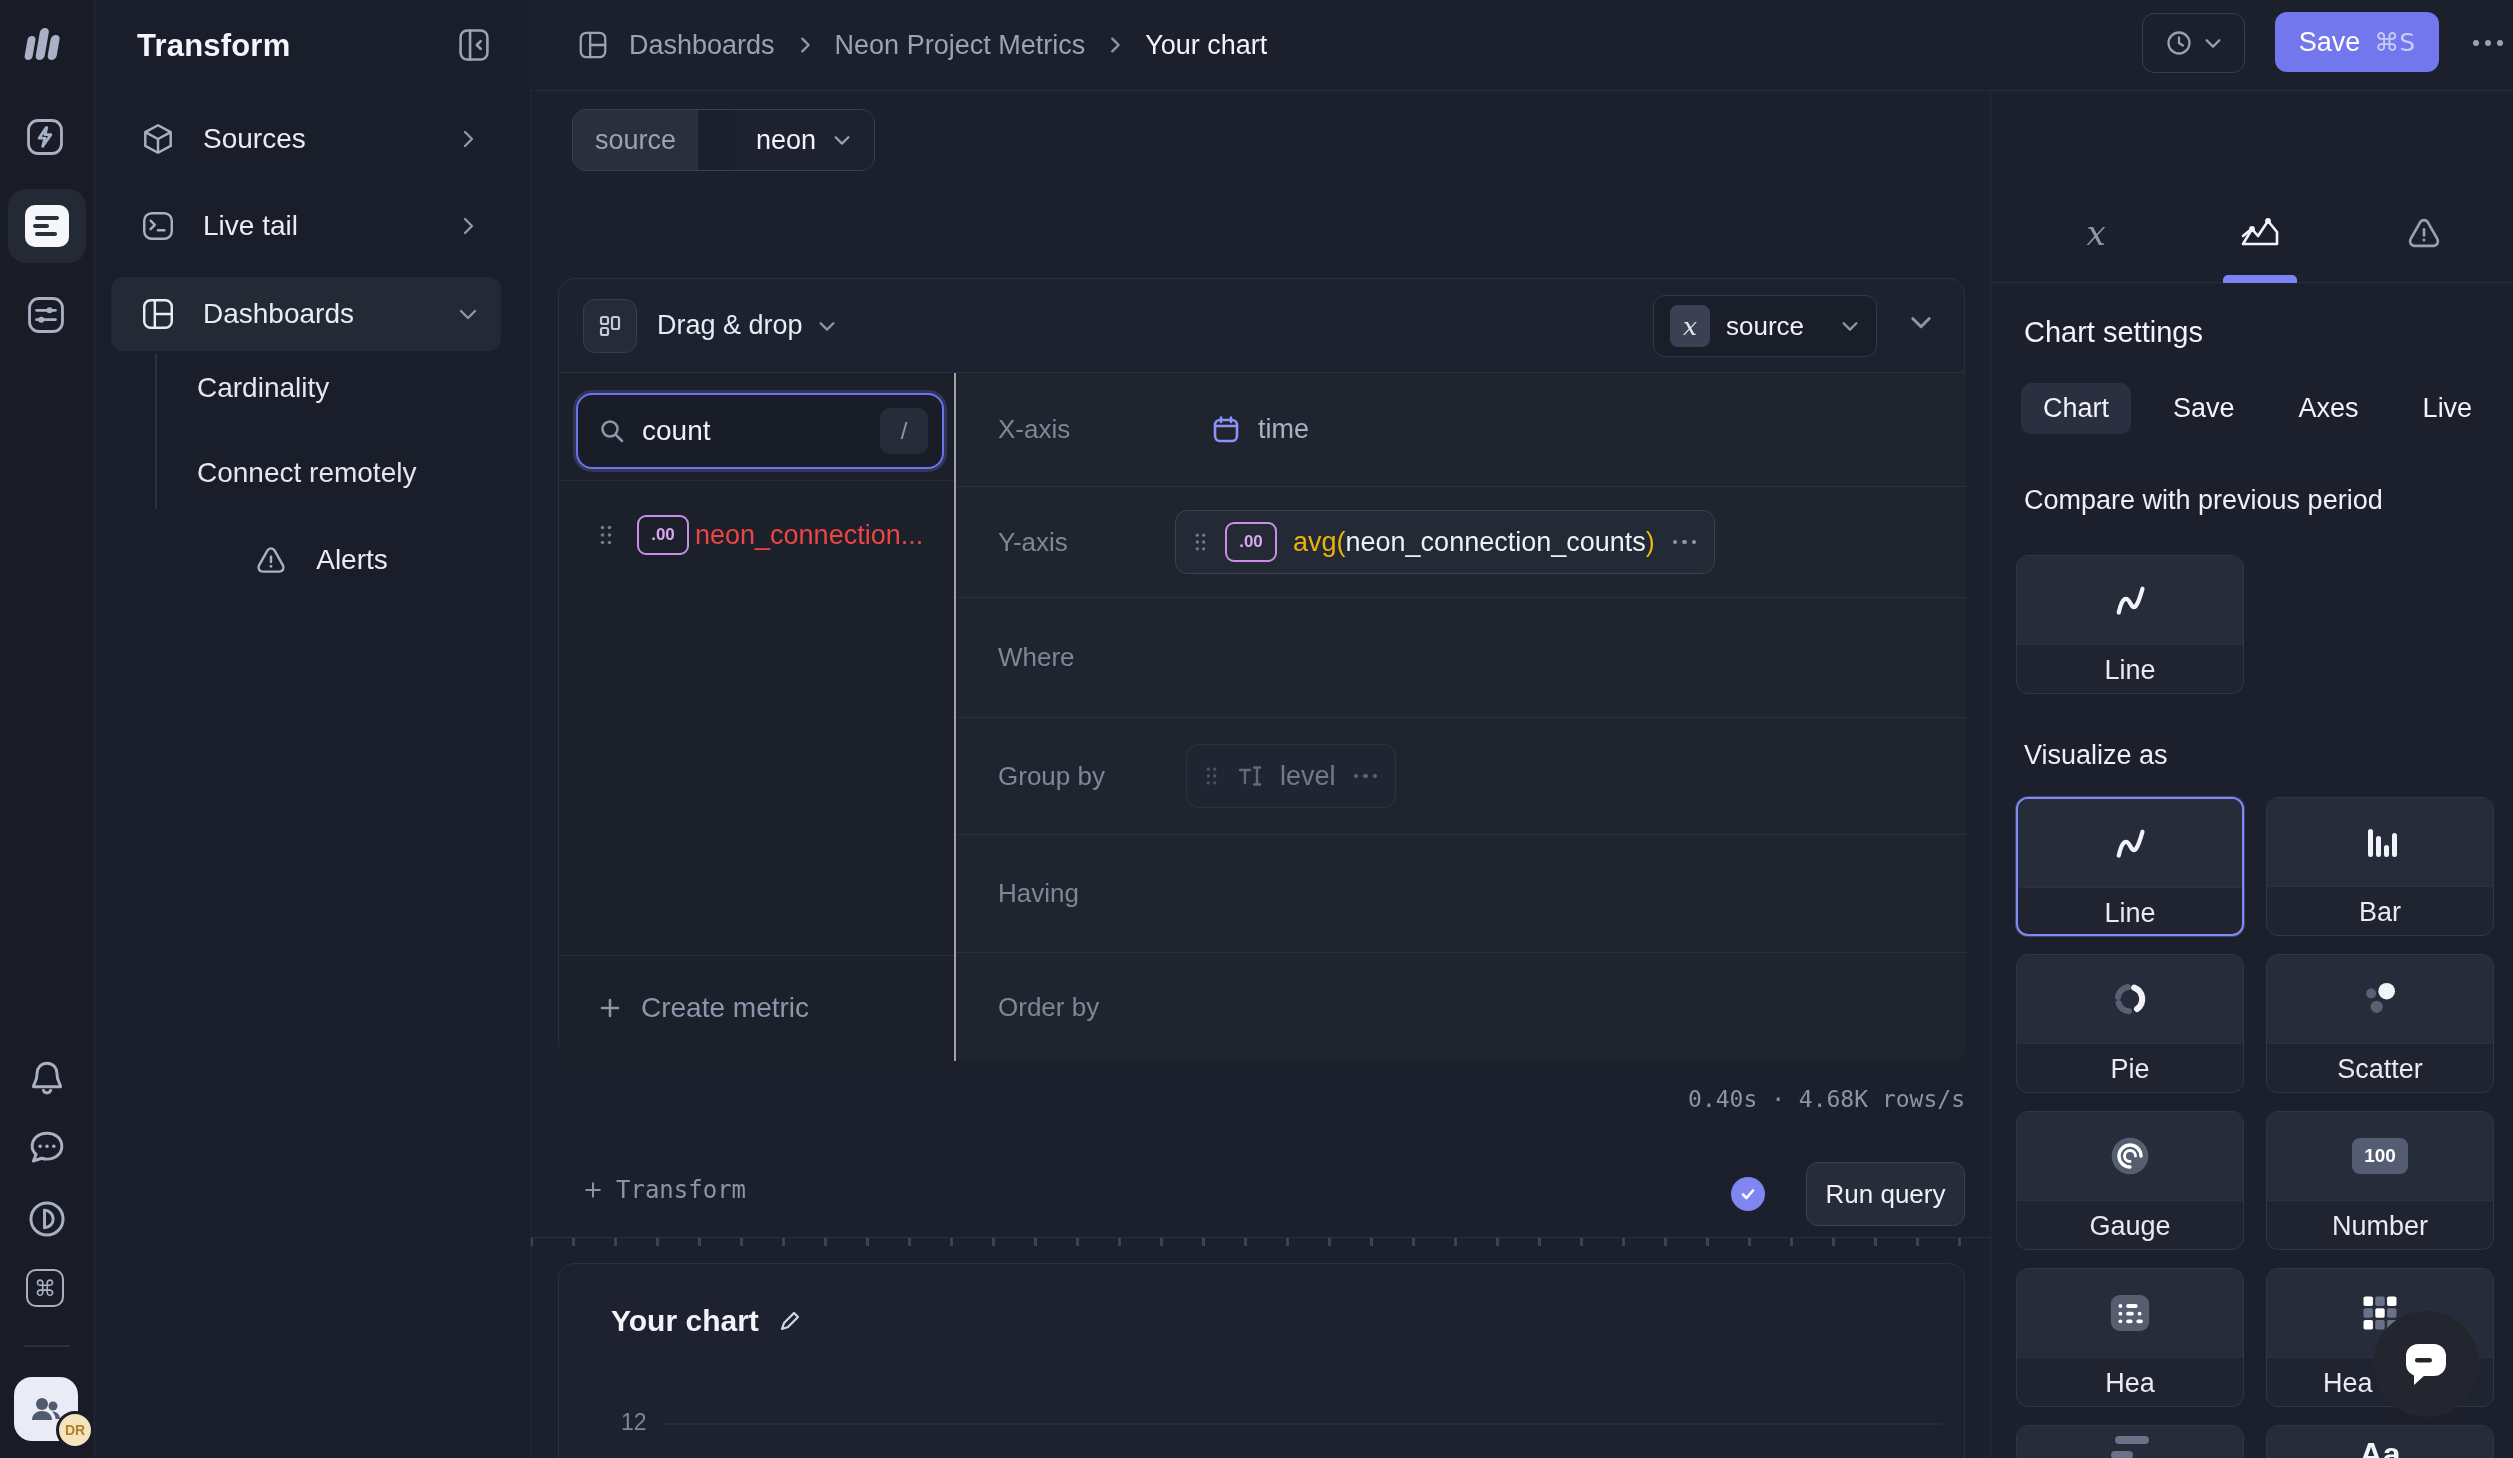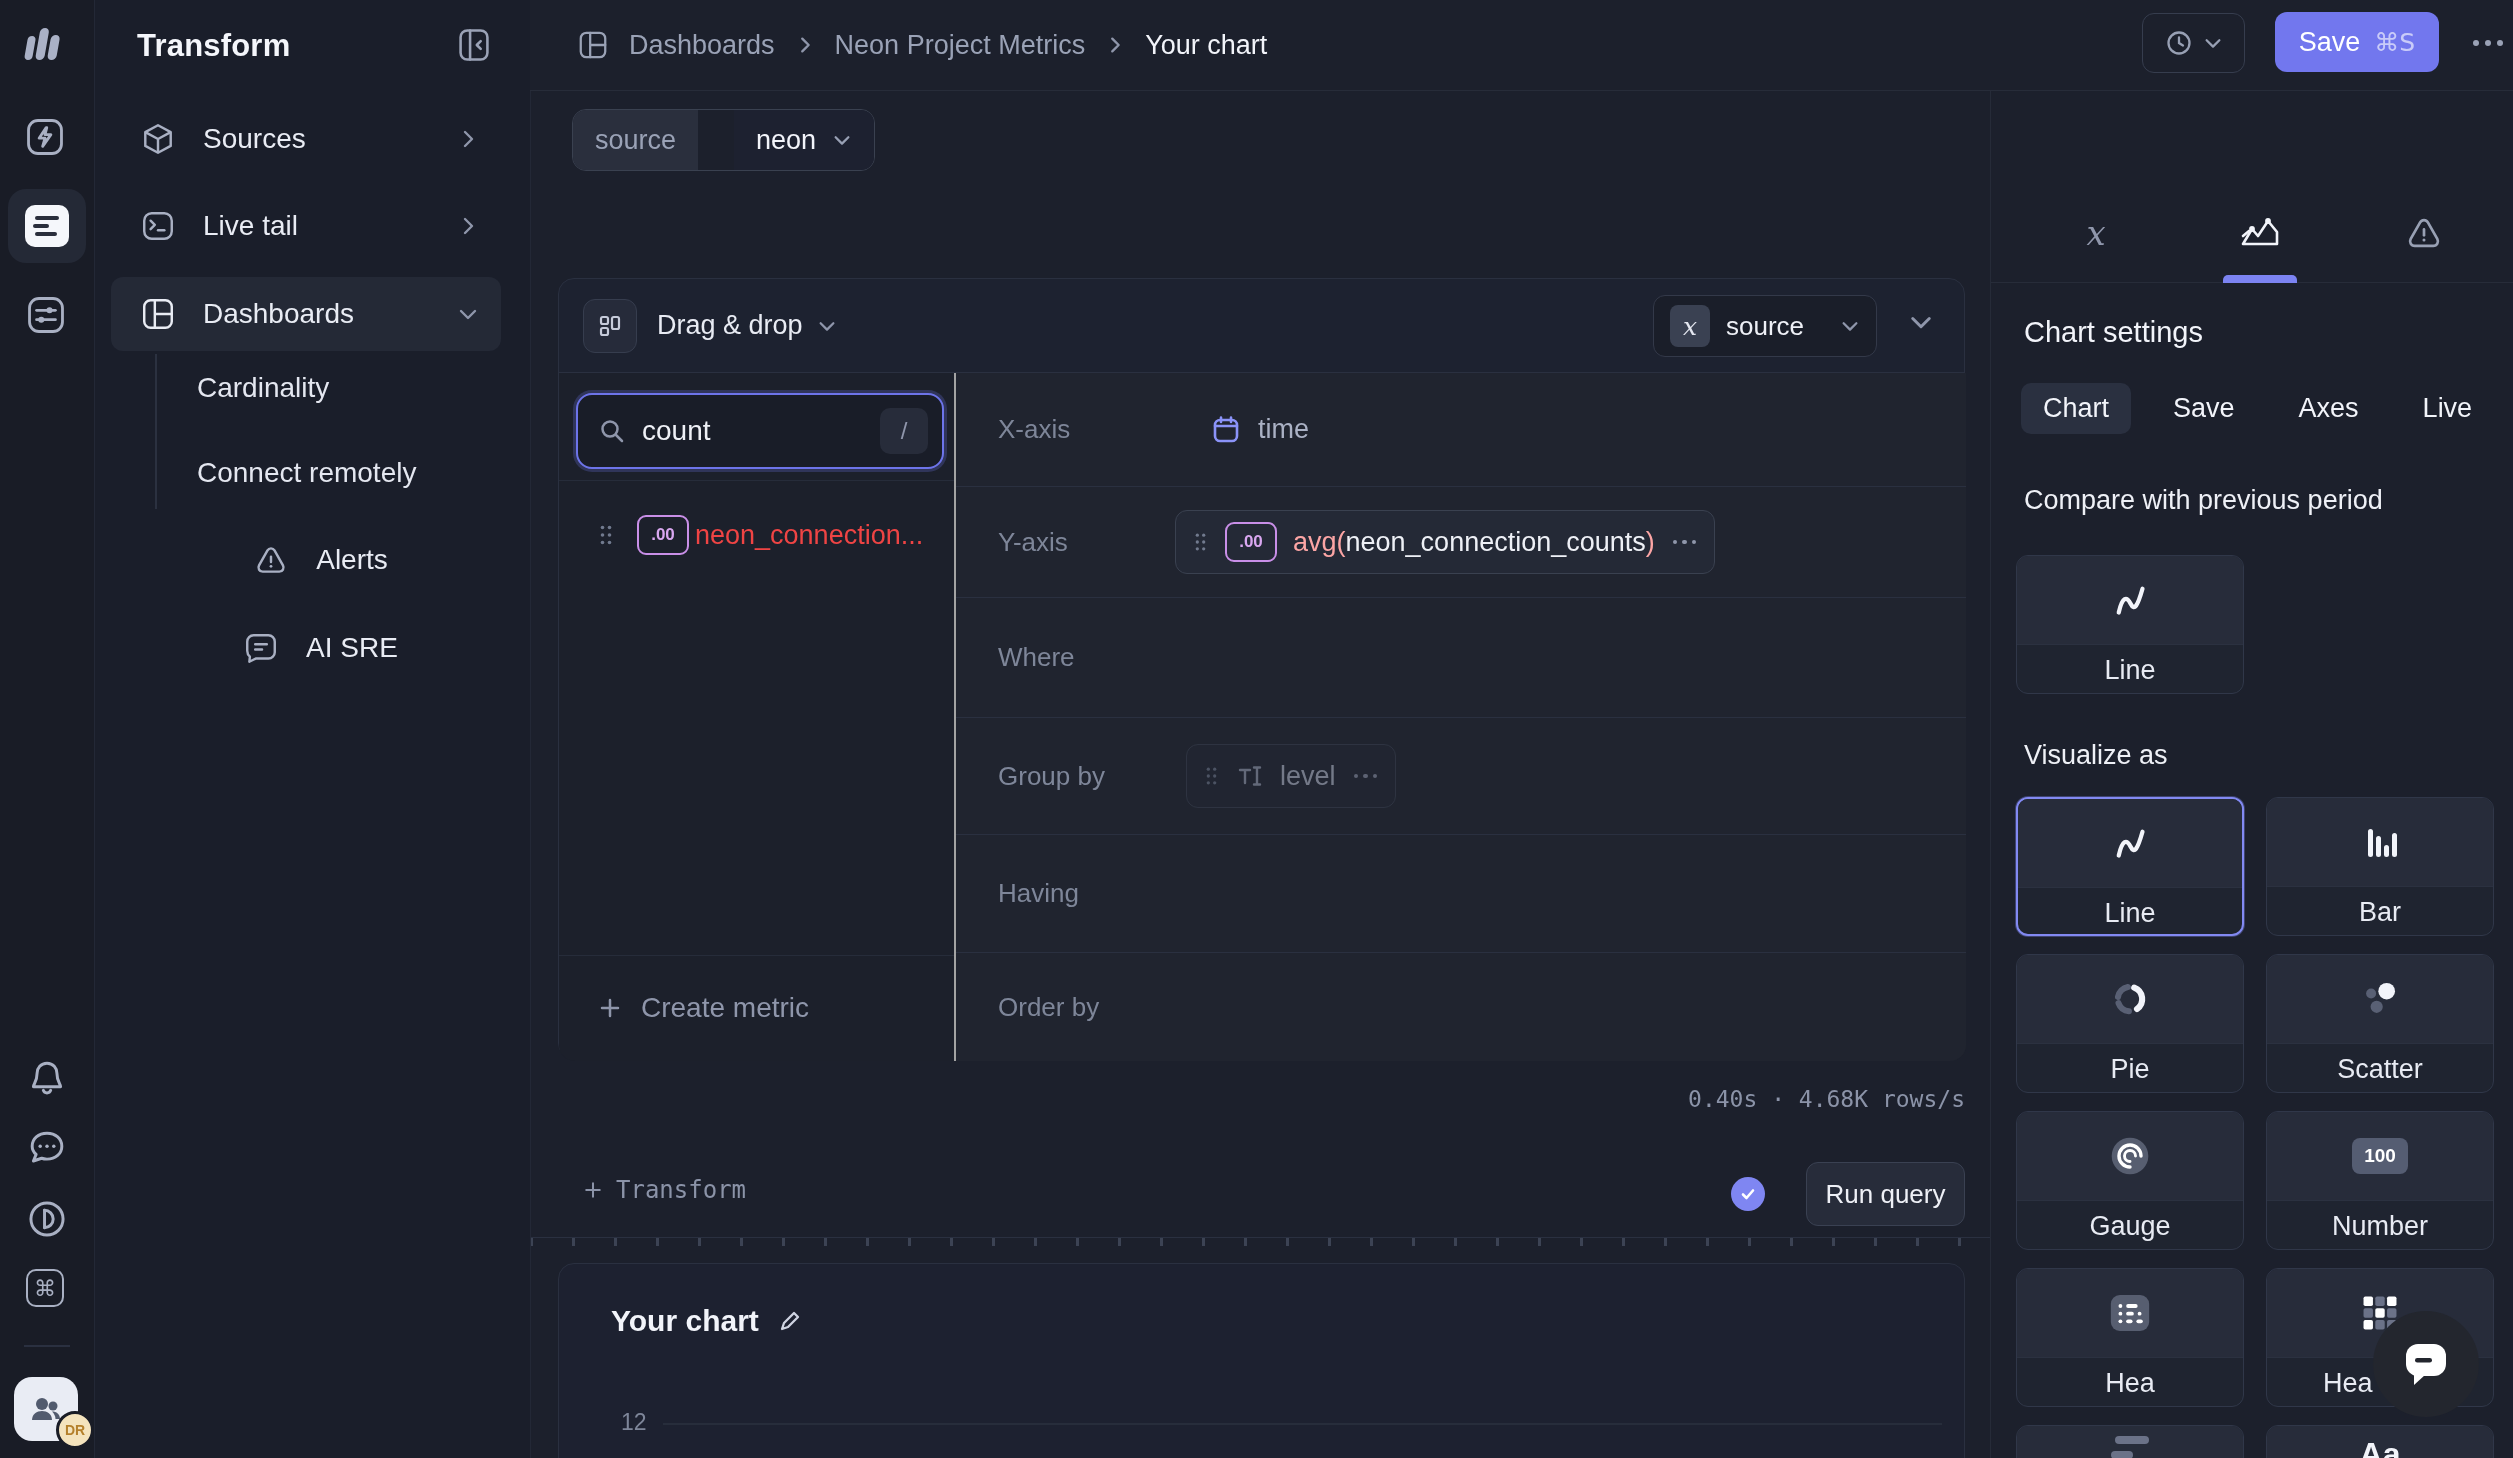--- a/index.html
+++ b/index.html
@@ -109,21 +109,21 @@
     display:flex; align-items:center; padding-left:38px; color:#8f96ab; cursor:pointer; }
   .create-metric .lbl { margin-left:18px; font-size:28px; }
 
   .builder-rows { position:absolute; left:397px; top:94px; width:1010px; height:688px; background:#20242f;
     border-radius:0 0 16px 0; display:flex; flex-direction:column; }
   .qrow { display:flex; align-items:center; padding-left:42px; border-bottom:1px solid #2a3040; }
   .qrow:last-child { border-bottom:none; }
   .qrow .qlbl { width:159px; font-size:26px; color:#7e8699; flex:none; }
   .chip { height:64px; background:#242936; border:1.5px solid #3a4150; border-radius:12px;
     display:flex; align-items:center; padding:0 18px; cursor:grab; }
-  .chip .fn { color:#fca5a5; } .chip .fieldname { color:#eef0f6; }
+  .chip .fn { color:#eab308; } .chip .fieldname { color:#eef0f6; }
   .chip-text { margin-left:16px; font-size:27px; display:flex; }
   .chip .menu { margin-left:18px; }
   .chip.dim { opacity:.55; background:#222734; }
   .drag-dots { color:#717a8e; }
   .dots-menu { display:flex; gap:5px; }
   .dots-menu b { width:4.5px; height:4.5px; border-radius:50%; background:#8f96ab; }
   .xaxis-val { display:flex; align-items:center; gap:16px; margin-left:53px; }
   .xaxis-val .v { font-size:27px; color:#aab1c4; }
 
   .stats { position:absolute; right:25px; top:995px; font-family:"DejaVu Sans Mono", monospace;
@@ -325,29 +325,20 @@
       <span class="side-ic">
         <svg width="36" height="36" viewBox="0 0 34 34" fill="none" stroke="#a9b0c3" stroke-width="2.3" stroke-linecap="round" stroke-linejoin="round">
           <path d="M17 6 C18.4 6 19.6 6.8 20.3 8 L28.3 22 C29.8 24.7 28 28 24.9 28 H9.1 C6 28 4.2 24.7 5.7 22 L13.7 8 C14.4 6.8 15.6 6 17 6 Z"></path>
           <path d="M17 14 V19"></path>
             <circle cx="17" cy="23" r="1.3" fill="#a9b0c3" stroke="none"></circle>
         </svg>
       </span>
       <span class="lbl">Alerts</span>
     </div>
 
-    <div class="side-item" style="top:611px;">
-      <span class="side-ic">
-        <svg width="36" height="36" viewBox="0 0 34 34" fill="none" stroke="#a9b0c3" stroke-width="2.3" stroke-linecap="round" stroke-linejoin="round">
-          <path d="M10 5 H24 C27.3 5 30 7.7 30 11 V21 C30 24.3 27.3 27 24 27 H12 L6 30 L6.5 25.2 C4.9 23.7 4 22 4 19.5 V11 C4 7.7 6.7 5 10 5 Z"></path>
-          <path d="M11.5 13.5 H22.5 M11.5 18.5 H18"></path>
-        </svg>
-      </span>
-      <span class="lbl">AI SRE</span>
-    </div>
   </div>
 
   <div class="topbar">
     <div class="breadcrumb">
       <span class="bc-ic">
         <svg width="32" height="32" viewBox="0 0 34 34" fill="none" stroke="#9aa2b6" stroke-width="2.4" stroke-linecap="round" stroke-linejoin="round">
           <rect x="4" y="4" width="26" height="26" rx="6"></rect>
             <path d="M14 4 V30 M14 17 H30"></path>
         </svg>
       </span>

